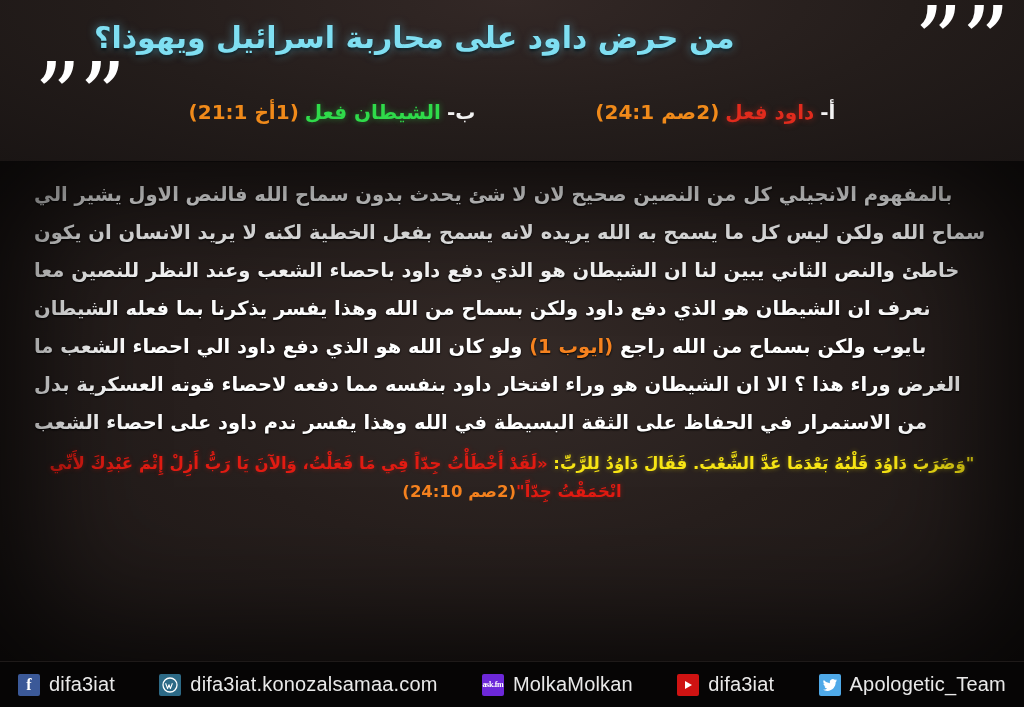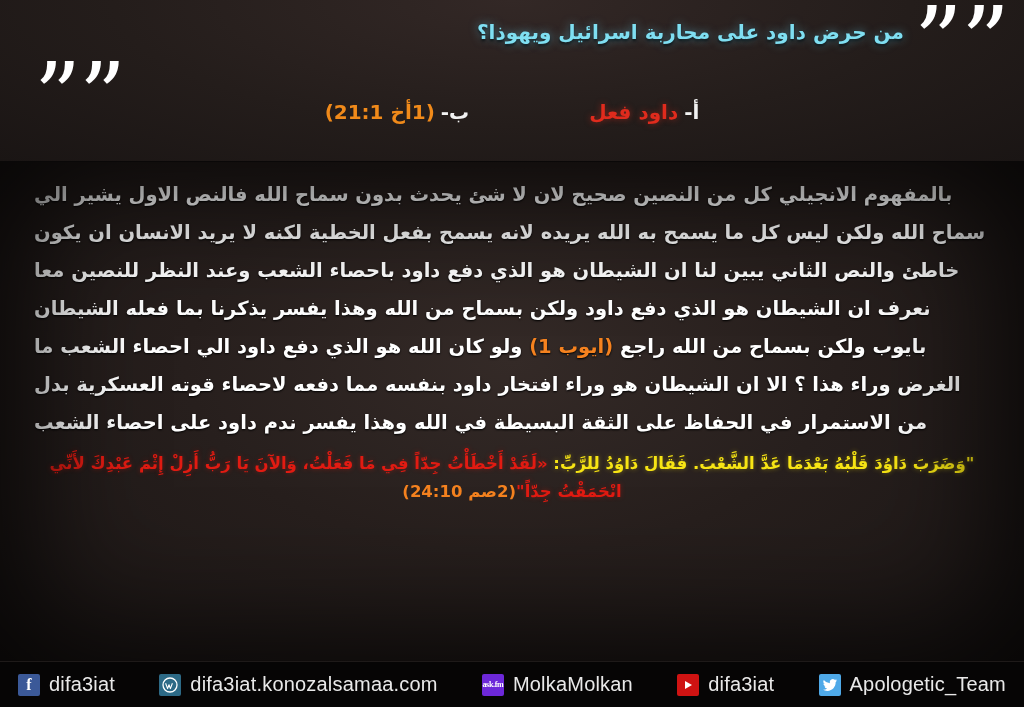--- a/index.html
+++ b/index.html
@@ -45,24 +45,24 @@
     top:6px; right:16px;
     font-size:96px;
   }
   .quote-bottom-left {
     top:62px; left:34px;
     font-size:92px;
   }
 
   .title {
     position:absolute;
-    top:20px; right:120px; left:116px;
-    text-align:right;
-    direction:rtl;
-    font-size:20px;
+    top:20px; right:120px; left:94px;
+    text-align:left;
+    direction:rtl;
+    font-size:30px;
     font-weight:bold;
     color:#7fdff2;
     text-shadow:0 0 10px rgba(110,210,240,.55), 0 2px 3px #000;
     letter-spacing:0px;
     white-space:nowrap;
   }
 
   .answers {
     position:absolute;
     top:100px; left:0; right:0;
@@ -176,24 +176,26 @@
 
     <span class="quote-deco quote-bottom-left">””</span>
 
     <div class="title">من حرض داود على محاربة اسرائيل ويهوذا؟</div>
 
     <div class="answers">
 
       <div class="answer">
         <span class="ans-mark">أ-</span>
         <span class="ans-a-text">داود فعل</span>
+        <span class="ans-ref">(2صم 24:1)</span>
       </div>
 
       <div class="answer">
         <span class="ans-mark">ب-</span>
+        <span class="ans-b-text">الشيطان فعل</span>
         <span class="ans-ref">(1أخ 21:1)</span>
       </div>
 
     </div>
   </div>
 
   <div class="content">
 
     <p class="para"><span>بالمفهوم الانجيلي كل من النصين صحيح لان لا شئ يحدث بدون سماح الله فالنص الاول يشير الي سماح الله ولكن ليس كل ما يسمح به الله يريده لانه يسمح بفعل الخطية لكنه لا يريد الانسان ان يكون خاطئ والنص الثاني يبين لنا ان الشيطان هو الذي دفع داود باحصاء الشعب وعند النظر للنصين معا نعرف ان الشيطان هو الذي دفع داود ولكن بسماح من الله وهذا يفسر يذكرنا بما فعله الشيطان بايوب ولكن بسماح من الله راجع </span><span class="hl-orange">(ايوب 1)</span><span> ولو كان الله هو الذي دفع داود الي احصاء الشعب ما الغرض وراء هذا ؟ الا ان الشيطان هو وراء افتخار داود بنفسه مما دفعه لاحصاء قوته العسكرية بدل من الاستمرار في الحفاظ على الثقة البسيطة في الله وهذا يفسر ندم داود على احصاء الشعب</span></p>
 

